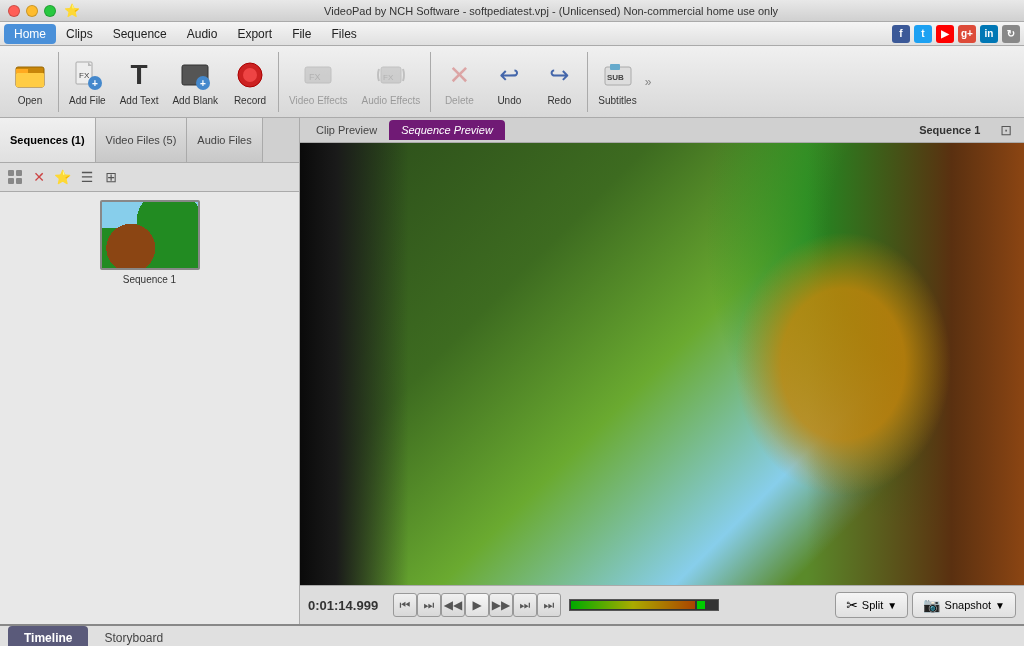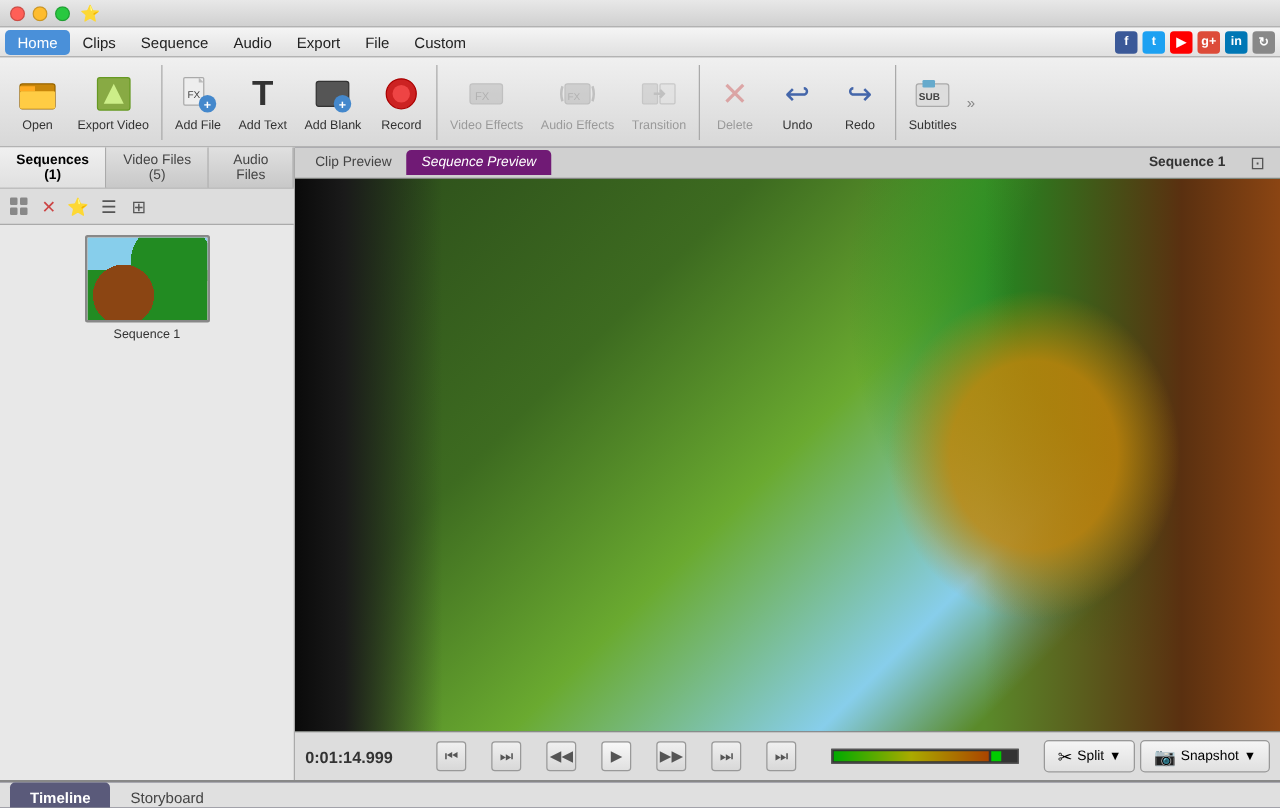--- a/index.html
+++ b/index.html
@@ -29,21 +29,21 @@
     .tool-separator { width: 1px; height: 60px; background: #aaa; margin: 0 2px; }
     .tool-btn.disabled .icon-box { opacity: 0.4; }
     .tool-btn.disabled .label { opacity: 0.4; }
     
     
     #main { display: flex; height: calc(646px - 22px - 24px - 72px - 22px); }
     
     
     #left-panel { width: 300px; background: #e8e8e8; border-right: 1px solid #aaa; display: flex; flex-direction: column; }
     #panel-tabs { display: flex; border-bottom: 1px solid #aaa; background: #d0d0d0; }
-    .panel-tab { padding: 4px 10px; font-size: 11px; cursor: pointer; border-right: 1px solid #aaa; background: linear-gradient(to bottom, #e0e0e0, #c8c8c8); color: #444; text-align: center; }
+    .panel-tab { padding: 16px 10px; font-size: 11px; cursor: pointer; border-right: 1px solid #aaa; background: linear-gradient(to bottom, #e0e0e0, #c8c8c8); color: #444; }
     .panel-tab.active { background: linear-gradient(to bottom, #f0f0f0, #e0e0e0); color: #000; font-weight: bold; }
     #panel-toolbar { display: flex; align-items: center; padding: 3px 4px; background: #ddd; border-bottom: 1px solid #aaa; gap: 2px; }
     .panel-tool { width: 22px; height: 22px; display: flex; align-items: center; justify-content: center; cursor: pointer; border-radius: 3px; font-size: 14px; color: #555; }
     #panel-content { flex: 1; padding: 8px; overflow: auto; }
     .sequence-thumb { display: flex; flex-direction: column; align-items: center; gap: 4px; cursor: pointer; }
     .seq-thumbnail { width: 100px; height: 70px; background: linear-gradient(135deg, #8B4513 0%, #228B22 50%, #87CEEB 100%); border: 2px solid #888; border-radius: 2px; position: relative; overflow: hidden; }
     .seq-thumb-anim { width: 100%; height: 100%; background: 
       radial-gradient(circle at 30% 70%, #8B4513 30%, transparent 30%),
       radial-gradient(circle at 70% 30%, #228B22 40%, transparent 40%),
       linear-gradient(to bottom, #87CEEB 40%, #228B22 40%); }
@@ -60,21 +60,21 @@
     .preview-film { width: 100%; height: 100%; position: relative; }
     .film-bg { width: 100%; height: 100%; background: 
       linear-gradient(to right, #0a0a0a 0%, #1a1a1a 5%, transparent 15%),
       linear-gradient(135deg, #2a4a1a 0%, #3d6b20 30%, #6aaa30 50%, #87CEEB 70%, #5a8a2a 80%); }
     .tree-overlay { position: absolute; right: 0; top: 0; width: 50%; height: 100%; background: 
       linear-gradient(to left, #8B4513 0%, #5a3010 20%, transparent 60%),
       radial-gradient(ellipse at 80% 20%, #228B22 30%, transparent 60%); }
     .squirrel-overlay { position: absolute; right: 10%; top: 20%; width: 30%; height: 60%; 
       background: radial-gradient(ellipse at center, #c8860a 40%, transparent 70%); opacity: 0.8; }
     
-    #transport-bar { background: #ddd; padding: 6px 8px; display: flex; align-items: center; gap: 20px; border-top: 1px solid #aaa; }
+    #transport-bar { background: #ddd; padding: 6px 8px; display: flex; align-items: center; gap: 0; border-top: 1px solid #aaa; }
     #timecode { font-size: 13px; font-weight: bold; color: #333; min-width: 85px; }
     .transport-btn { width: 24px; height: 24px; display: flex; align-items: center; justify-content: center; cursor: pointer; font-size: 12px; color: #555; background: linear-gradient(to bottom, #f0f0f0, #d8d8d8); border: 1px solid #999; border-radius: 3px; }
     #volume-bar { display: flex; align-items: center; gap: 4px; margin-left: 8px; }
     #volume-meter { width: 150px; height: 12px; background: #333; border: 1px solid #555; display: flex; align-items: center; padding: 1px; }
     #volume-fill { width: 85%; height: 100%; background: linear-gradient(to right, #00aa00, #aaaa00, #aa4400); }
     #volume-peak { width: 8px; height: 100%; background: #00cc00; margin-left: 2px; }
     
     .split-snapshot { display: flex; gap: 4px; margin-left: auto; }
     .action-btn { padding: 4px 10px; font-size: 11px; background: linear-gradient(to bottom, #f5f5f5, #e0e0e0); border: 1px solid #999; border-radius: 4px; cursor: pointer; display: flex; align-items: center; gap: 4px; }
     
@@ -87,30 +87,31 @@
 </head>
 <body>
 
 <div id="title-bar">
   <div id="window-controls">
     <div id="btn-close" class="win-btn"></div>
     <div id="btn-min" class="win-btn"></div>
     <div id="btn-max" class="win-btn"></div>
   </div>
   <div style="margin-right:6px; font-size:13px;">⭐</div>
+  <span id="title-text">VideoPad by NCH Software - softpediatest.vpj - (Unlicensed) Non-commercial home use only</span>
 </div>
 
 <div id="menu-bar">
   <div class="menu-item active">Home</div>
   <div class="menu-item">Clips</div>
   <div class="menu-item">Sequence</div>
   <div class="menu-item">Audio</div>
   <div class="menu-item">Export</div>
   <div class="menu-item">File</div>
-  <div class="menu-item">Custom</div>
+  <div class="menu-item">Files</div>
   <div id="social-icons">
     <div class="social-icon" style="background:#3b5998;">f</div>
     <div class="social-icon" style="background:#1da1f2;">t</div>
     <div class="social-icon" style="background:#ff0000;">▶</div>
     <div class="social-icon" style="background:#dd4b39;">g+</div>
     <div class="social-icon" style="background:#0077b5;">in</div>
     <div class="social-icon" style="background:#888888;">↻</div>
   </div>
 </div>
 
@@ -118,29 +119,20 @@
   <div class="tool-btn">
     <div class="icon-box">
       <svg width="32" height="32" viewBox="0 0 32 32">
           <rect x="2" y="8" width="28" height="20" rx="2" fill="#c8860a" stroke="#996600" stroke-width="1"></rect>
           <rect x="2" y="10" width="12" height="4" fill="#ffaa20"></rect>
           <rect x="2" y="14" width="28" height="14" rx="1" fill="#ffcc44"></rect>
         </svg>
     </div>
     <span class="label">Open</span>
   </div>
-  <div class="tool-btn">
-    <div class="icon-box">
-      <svg width="32" height="32" viewBox="0 0 32 32">
-          <rect x="3" y="3" width="26" height="26" rx="2" fill="#88aa44" stroke="#669922" stroke-width="1"></rect>
-          <polygon points="16,8 24,24 8,24" fill="#ccee88"></polygon>
-        </svg>
-    </div>
-    <span class="label">Export Video</span>
-  </div>
   <div class="tool-separator"></div>
   <div class="tool-btn">
     <div class="icon-box">
       <svg width="32" height="32" viewBox="0 0 32 32">
           <rect x="5" y="3" width="16" height="22" rx="1" fill="#eee" stroke="#aaa" stroke-width="1"></rect>
           <polygon points="17,3 21,7 17,7" fill="#bbb"></polygon>
           <text x="8" y="19" font-size="8" fill="#444">FX</text>
           <circle cx="24" cy="24" r="7" fill="#4488cc"></circle>
           <text x="21" y="28" font-size="10" fill="white" font-weight="bold">+</text>
         </svg>
@@ -183,30 +175,20 @@
   <div class="tool-btn disabled">
     <div class="icon-box">
       <svg width="32" height="32" viewBox="0 0 32 32">
           <rect x="6" y="8" width="20" height="16" rx="2" fill="#aaa" stroke="#888" stroke-width="1"></rect>
           <text x="8" y="21" font-size="8" fill="#666">FX</text>
           <path d="M4 10 Q2 16 4 22" stroke="#888" stroke-width="2" fill="none"></path>
           <path d="M28 10 Q30 16 28 22" stroke="#888" stroke-width="2" fill="none"></path>
         </svg>
     </div>
     <span class="label">Audio Effects</span>
-  </div>
-  <div class="tool-btn disabled">
-    <div class="icon-box">
-      <svg width="32" height="32" viewBox="0 0 32 32">
-          <rect x="3" y="8" width="12" height="16" rx="1" fill="#bbb" stroke="#999" stroke-width="1"></rect>
-          <rect x="17" y="8" width="12" height="16" rx="1" fill="#ddd" stroke="#999" stroke-width="1"></rect>
-          <path d="M12 16 L20 16 M17 13 L20 16 L17 19" stroke="#888" stroke-width="2" fill="none"></path>
-        </svg>
-    </div>
-    <span class="label">Transition</span>
   </div>
   <div class="tool-separator"></div>
   <div class="tool-btn disabled">
     <div class="icon-box" style="font-size:26px; color:#cc4444;">✕</div>
     <span class="label">Delete</span>
   </div>
   <div class="tool-btn">
     <div class="icon-box" style="font-size:24px; color:#4466aa;">↩</div>
     <span class="label">Undo</span>
   </div>

